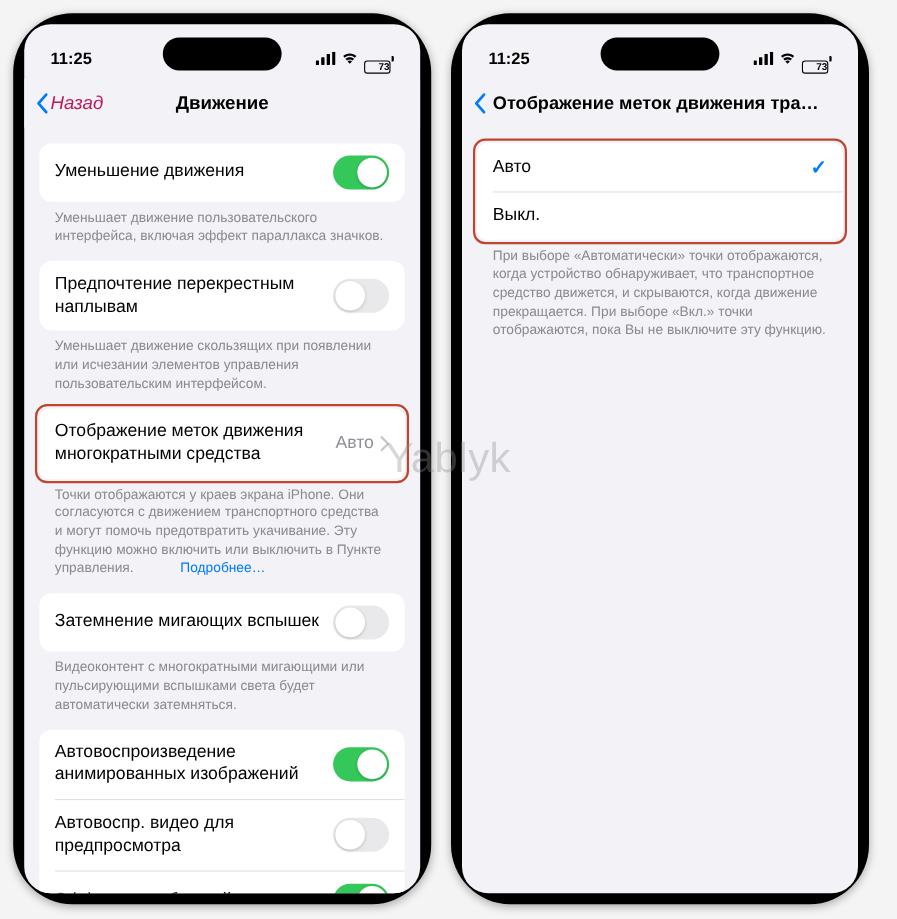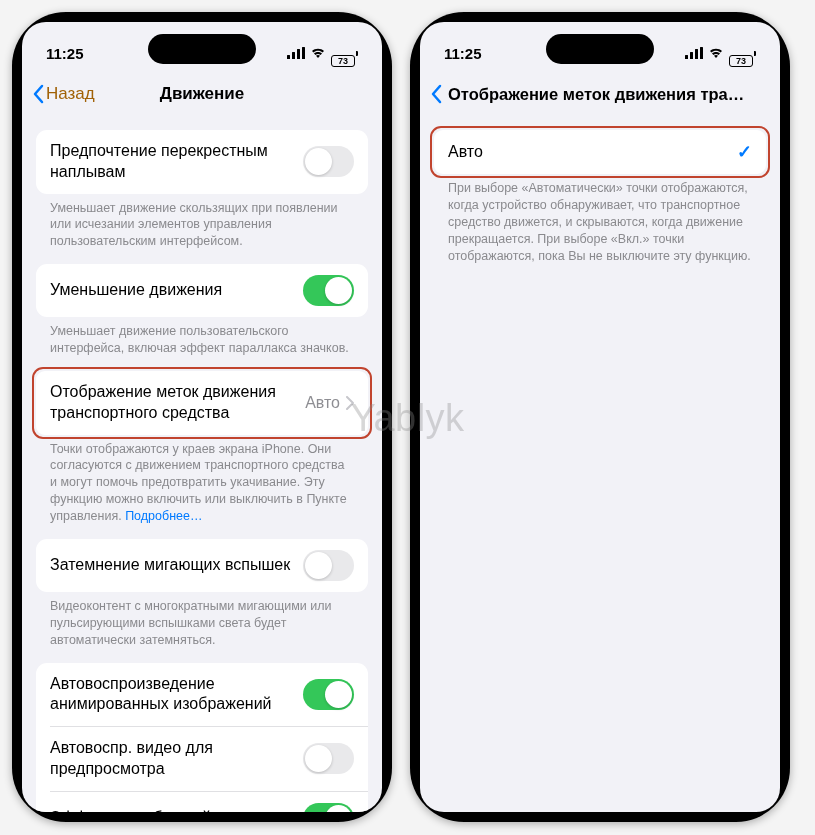--- a/index.html
+++ b/index.html
@@ -62,21 +62,21 @@
     gap: 1px;
   }
   .battery-body {
     width: 24px;
     height: 12px;
     border: 1px solid #000;
     border-radius: 3px;
     position: relative;
     display: flex;
     align-items: center;
-    justify-content: center;
+    justify-content: flex-end;
     font-size: 9px;
     font-weight: 600;
     margin-top: 16px;
   }
   .battery-tip {
     width: 2px;
     height: 5px;
     background: #000;
     border-radius: 0 1px 1px 0;
   }
@@ -84,24 +84,25 @@
     height: 44px;
     display: flex;
     align-items: center;
     padding: 0 10px;
     background: #f2f2f7;
     position: relative;
   }
   .nav-back {
     display: flex;
     align-items: center;
-    color: #a16207;
+    color: #be185d;
     font-size: 17px;
     gap: 2px;
     z-index: 2;
+    font-style: italic;
   }
   .nav-title {
     position: absolute;
     left: 0;
     right: 0;
     text-align: center;
     font-size: 17px;
     font-weight: 600;
     color: #000;
   }
@@ -164,21 +165,21 @@
   .cell-value {
     color: #8e8e93;
     font-size: 16px;
   }
   .footer-text {
     font-size: 12.5px;
     color: #8a8a8e;
     line-height: 1.35;
     padding: 6px 14px 0;
   }
-  .footer-text a { color: #007aff; text-decoration: none; }
+  .footer-text a { color: #007aff; text-decoration: none; margin-left: 39px; }
   .toggle {
     width: 51px;
     height: 31px;
     border-radius: 16px;
     position: relative;
     flex-shrink: 0;
   }
   .toggle.on { background: #34c759; }
   .toggle.off { background: #e9e9eb; }
   .toggle-knob {
@@ -251,46 +252,46 @@
             <path d="M10 2 L3 10 L10 18" stroke="#007aff" stroke-width="2.5" fill="none" stroke-linecap="round" stroke-linejoin="round"></path>
           </svg>
         <span>Назад</span>
       </div>
       <div class="nav-title">Движение</div>
     </div>
     <div class="content">
       <div class="group">
         <div class="cell">
           <div class="cell-row">
+            <span class="cell-label">Уменьшение движения</span>
+            <div class="toggle on">
+                <div class="toggle-knob"></div>
+              </div>
+          </div>
+        </div>
+        <div class="footer-text">Уменьшает движение пользовательского интерфейса, включая эффект параллакса значков.</div>
+      </div>
+
+      <div class="group">
+        <div class="cell">
+          <div class="cell-row">
             <span class="cell-label">Предпочтение перекрестным наплывам</span>
             <div class="toggle off">
                 <div class="toggle-knob"></div>
               </div>
           </div>
         </div>
         <div class="footer-text">Уменьшает движение скользящих при появлении или исчезании элементов управления пользовательским интерфейсом.</div>
-      </div>
-
-      <div class="group">
-        <div class="cell">
-          <div class="cell-row">
-            <span class="cell-label">Уменьшение движения</span>
-            <div class="toggle on">
-                <div class="toggle-knob"></div>
-              </div>
-          </div>
-        </div>
-        <div class="footer-text">Уменьшает движение пользовательского интерфейса, включая эффект параллакса значков.</div>
       </div>
 
       <div class="group">
         <div class="highlighted">
           <div class="cell">
             <div class="cell-row">
-              <span class="cell-label">Отображение меток движения транспортного средства</span>
+              <span class="cell-label">Отображение меток движения многократными средства</span>
               <span class="cell-value">Авто</span>
               <svg class="chevron-right" width="8" height="14" viewBox="0 0 8 14">
                   <path d="M1 1 L7 7 L1 13" stroke="#c7c7cc" stroke-width="2" fill="none" stroke-linecap="round" stroke-linejoin="round"></path>
                 </svg>
             </div>
           </div>
         </div>
         <div class="footer-text">
           <span>Точки отображаются у краев экрана iPhone. Они согласуются с движением транспортного средства и могут помочь предотвратить укачивание. Эту функцию можно включить или выключить в Пункте управления. </span><a href="#">Подробнее…</a>
         </div>
@@ -367,19 +368,22 @@
       <div class="nav-title-left">Отображение меток движения транспор…</div>
     </div>
     <div class="content">
       <div class="group">
         <div class="highlighted">
           <div class="cell">
             <div class="cell-row">
               <span class="cell-label">Авто</span>
               <span class="checkmark">✓</span>
             </div>
+            <div class="cell-row">
+              <span class="cell-label">Выкл.</span>
+            </div>
           </div>
         </div>
         <div class="footer-text">При выборе «Автоматически» точки отображаются, когда устройство обнаруживает, что транспортное средство движется, и скрываются, когда движение прекращается. При выборе «Вкл.» точки отображаются, пока Вы не выключите эту функцию.</div>
       </div>
     </div>
   </div>
 </div>
 
 </body></html>

